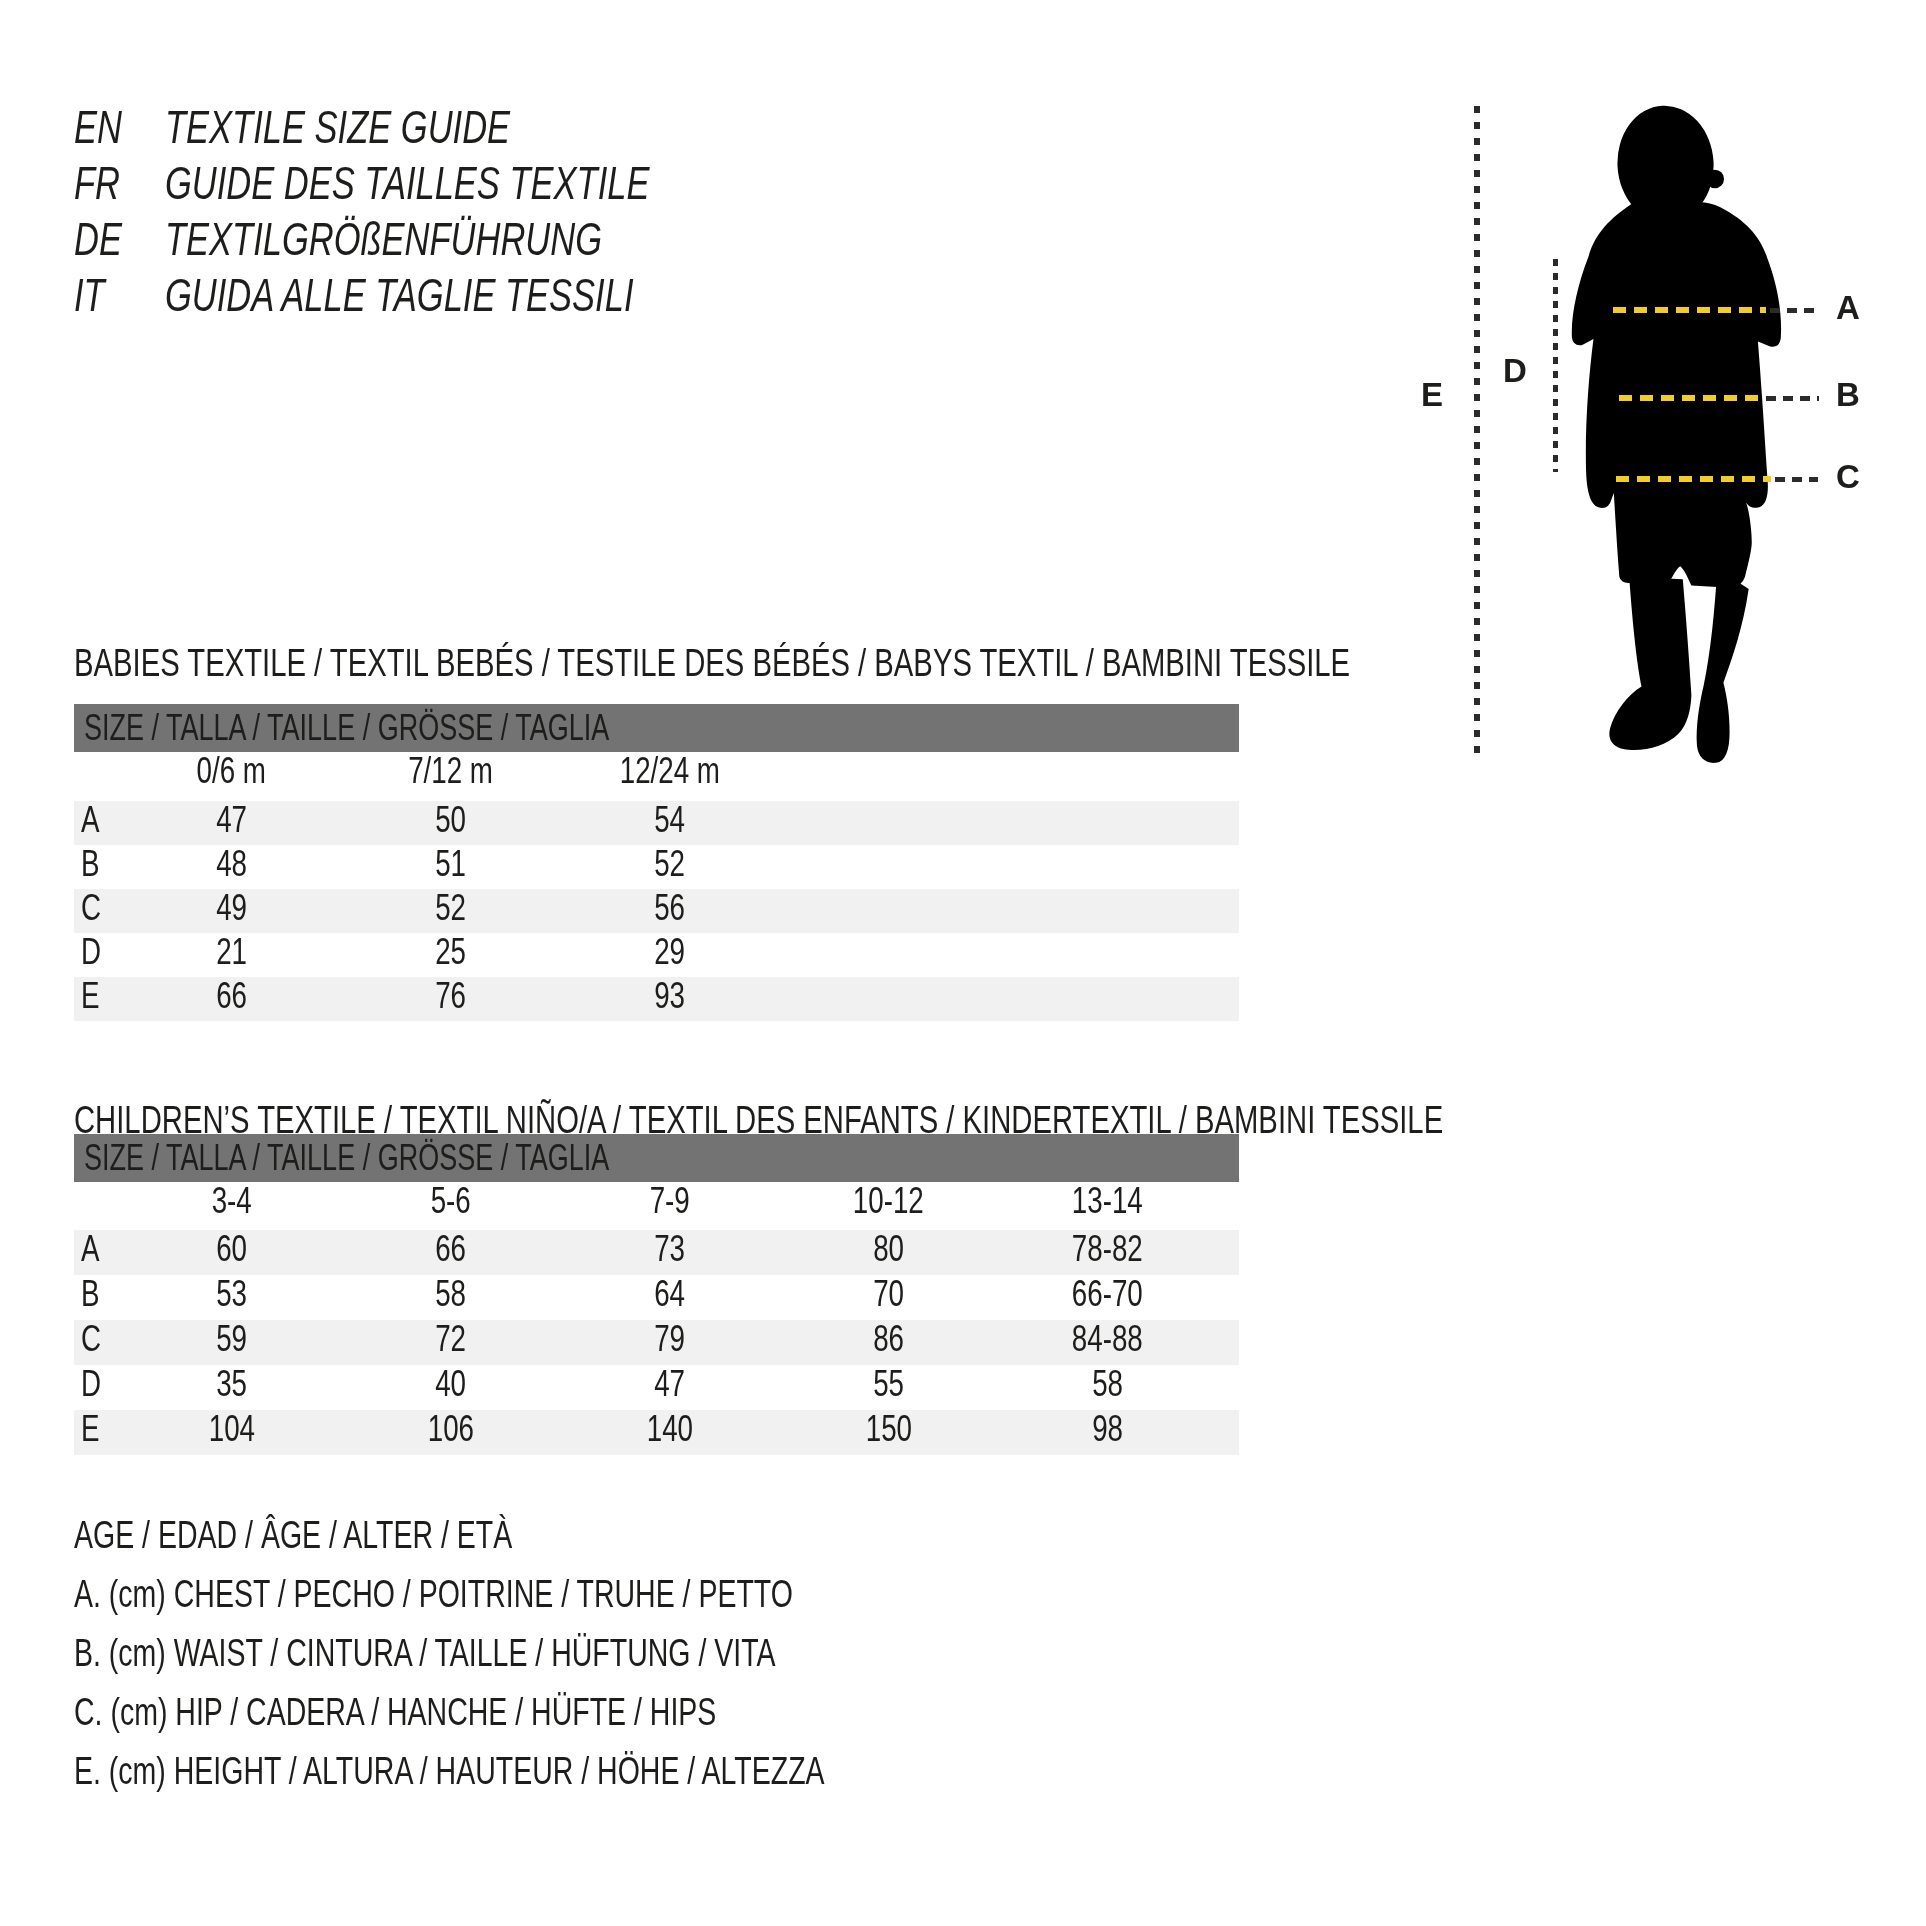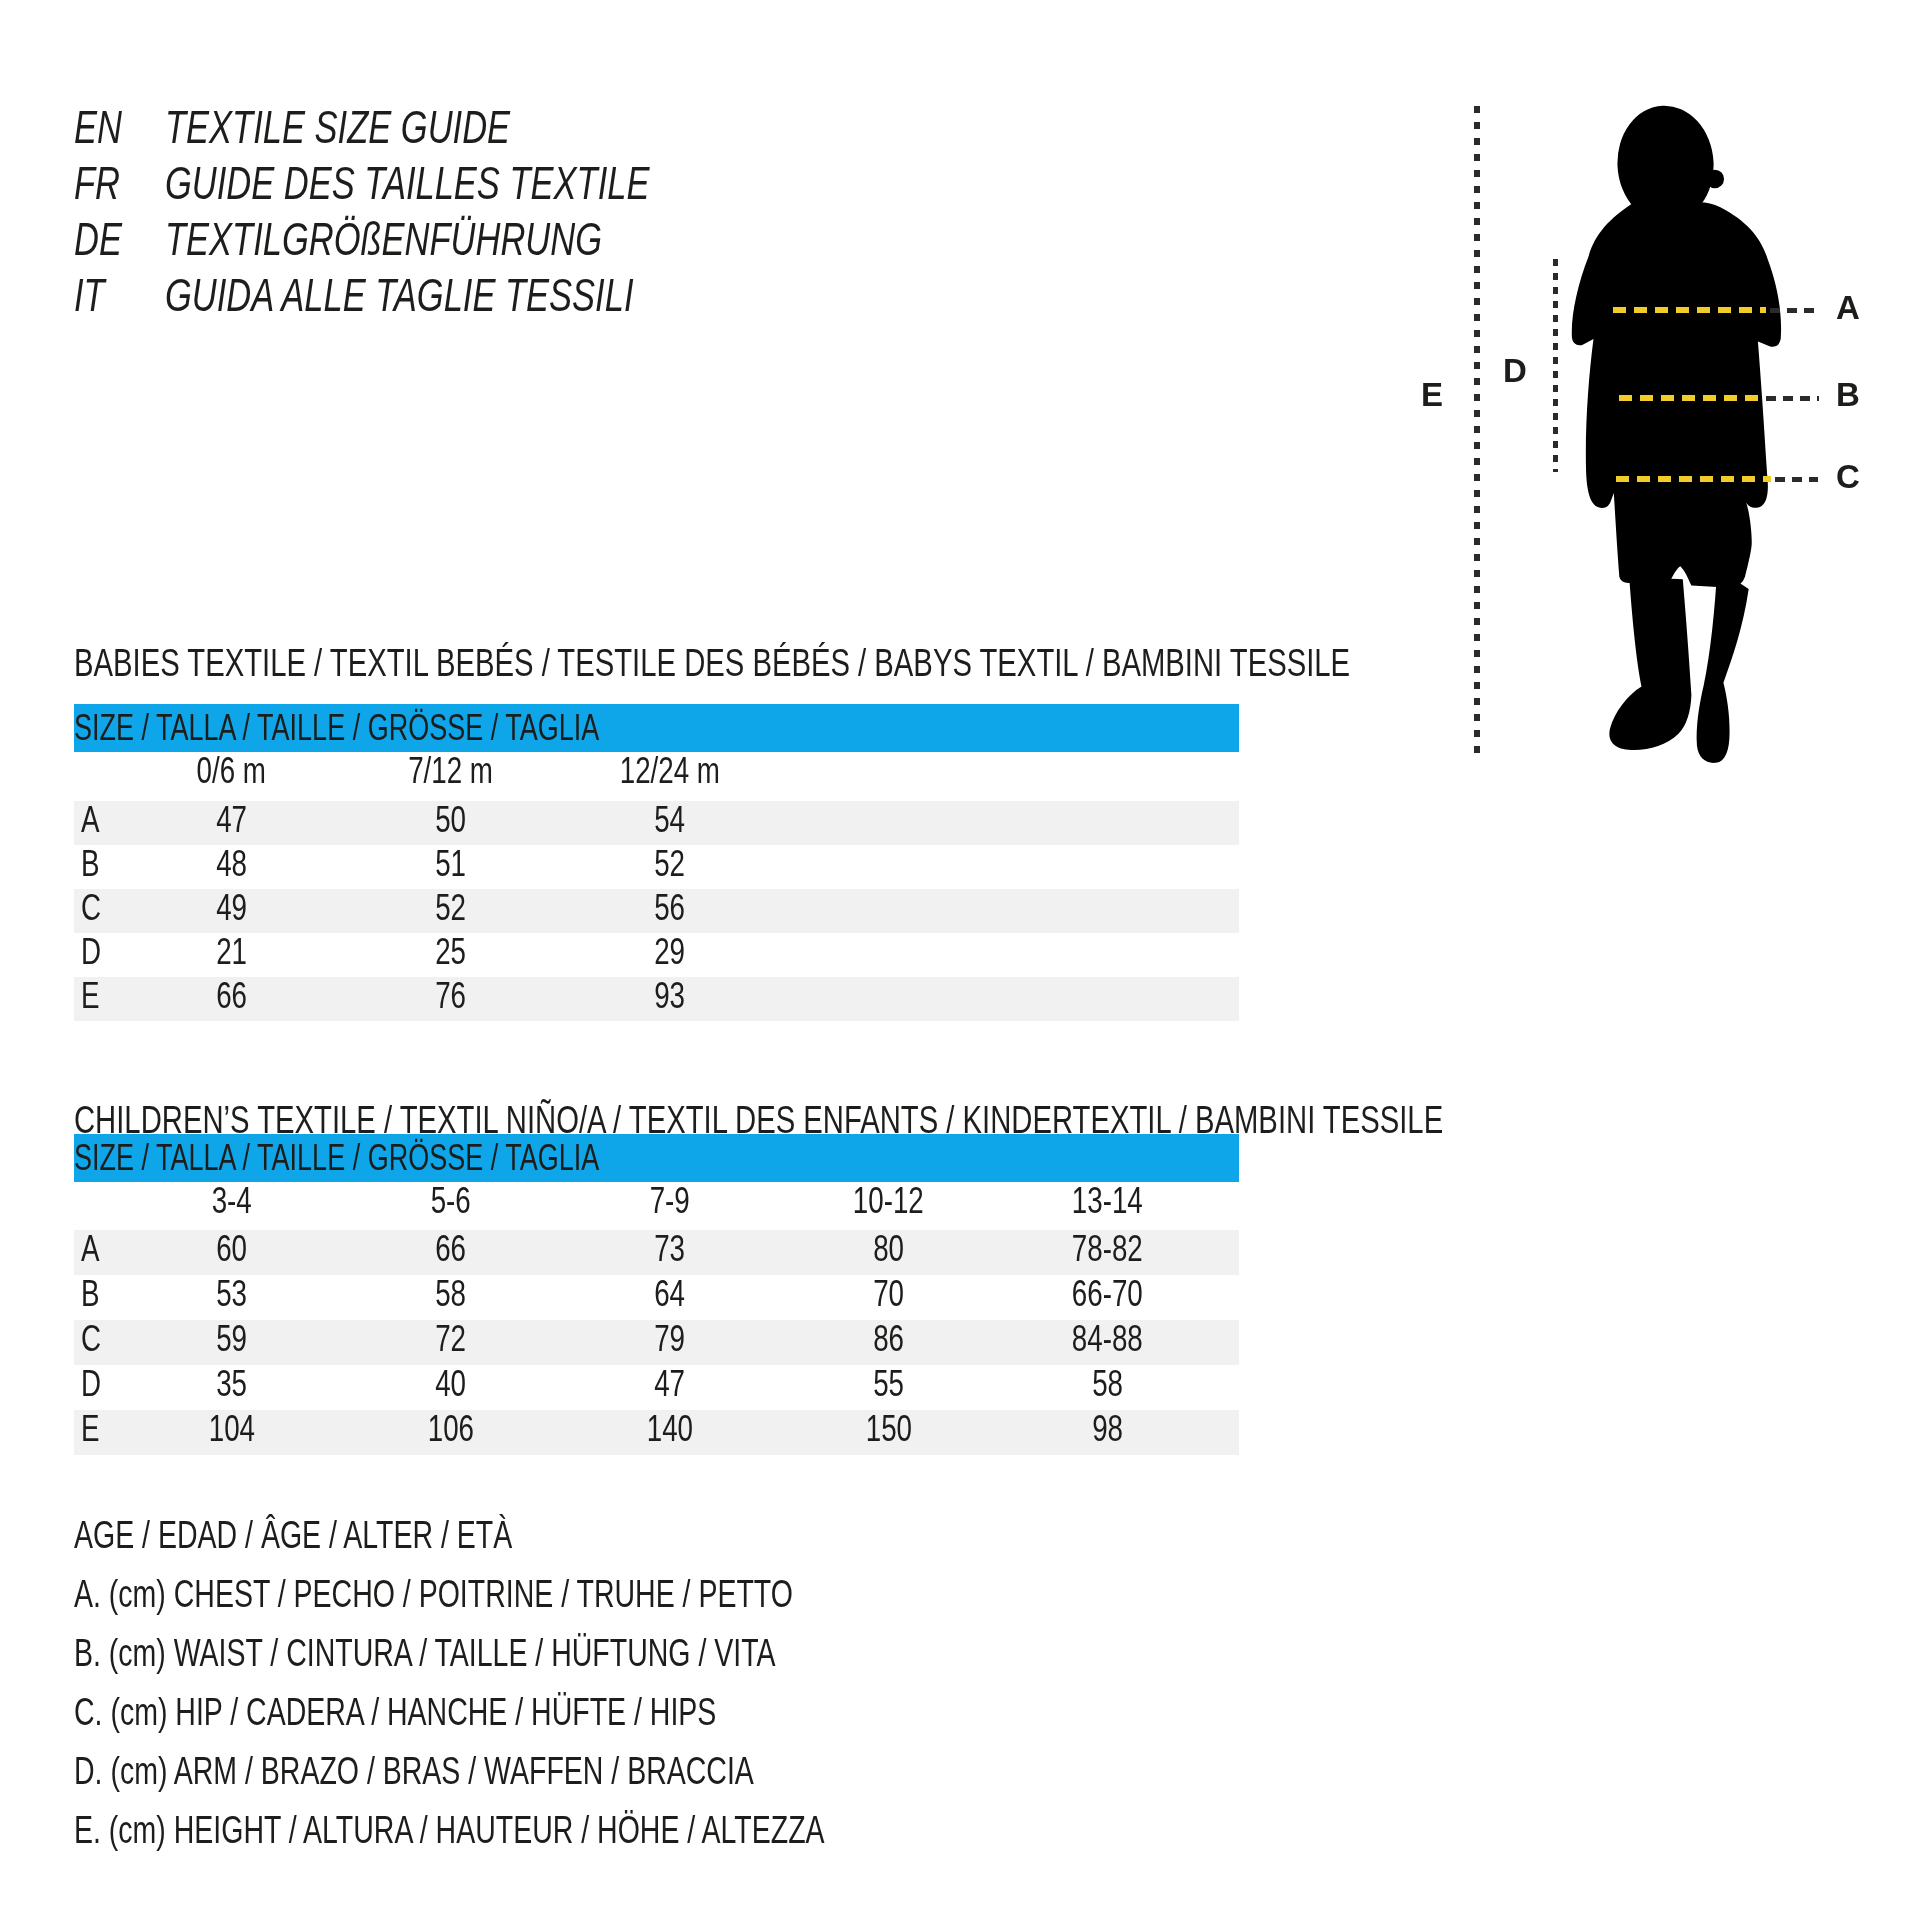--- a/index.html
+++ b/index.html
@@ -16,21 +16,21 @@
   .lang-code{width:91px;flex:0 0 91px;}
   
   .section-heading{position:absolute;left:74px;height:41px;display:flex;align-items:center;font-size:39px;}
   .h-babies{top:642px;}
   .h-children{top:1067px;margin-top:32px;}
 
   
   .sizetable{position:absolute;left:74px;width:1165px;}
   .t-babies{top:704px;}
   .t-children{top:1134px;}
-  .thead{height:48px;background:#0ea5e9;display:flex;align-items:center;box-sizing:border-box;font-size:36px;}
+  .thead{height:48px;background:#737373;display:flex;align-items:center;padding-left:10px;box-sizing:border-box;font-size:36px;}
   .tcols{display:flex;height:49px;font-size:37px;}
   .t-children .tcols{height:48px;}
   .trow{display:flex;height:44px;font-size:37px;}
   .t-children .trow{height:45px;}
   .trow.stripe{background:#f1f1f1;}
   .cell{display:flex;justify-content:center;width:219px;flex:0 0 219px;}
   .cell.lbl{width:48px;flex:0 0 48px;justify-content:flex-start;padding-left:7.4px;box-sizing:border-box;}
 
   
   .legend{position:absolute;left:74px;top:1516px;}
@@ -369,21 +369,18 @@
     <div class="legend-line">
         <span class="cond">A. (cm) CHEST / PECHO / POITRINE / TRUHE / PETTO</span>
       </div>
     <div class="legend-line">
         <span class="cond">B. (cm) WAIST / CINTURA / TAILLE / HÜFTUNG / VITA</span>
       </div>
     <div class="legend-line">
         <span class="cond">C. (cm) HIP / CADERA / HANCHE / HÜFTE / HIPS</span>
       </div>
     <div class="legend-line">
-        <span class="cond">D. (cm) ARM / BRAZO / BRAS / WAFFEN / BRACCIA</span>
-      </div>
-    <div class="legend-line">
         <span class="cond">E. (cm) HEIGHT / ALTURA / HAUTEUR / HÖHE / ALTEZZA</span>
       </div>
   </div>
 
 </div>
 
 
 </body></html>

